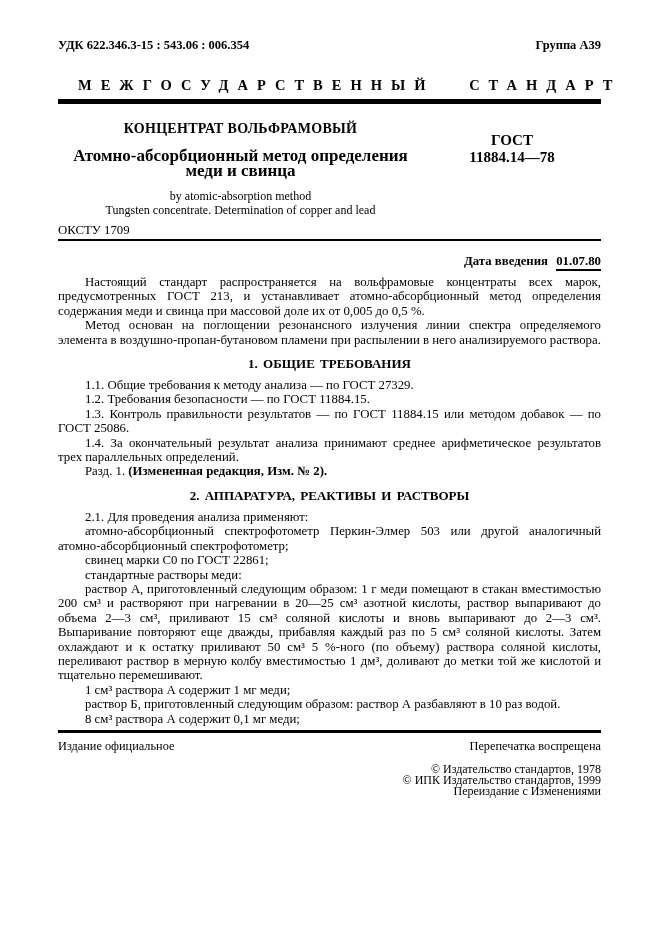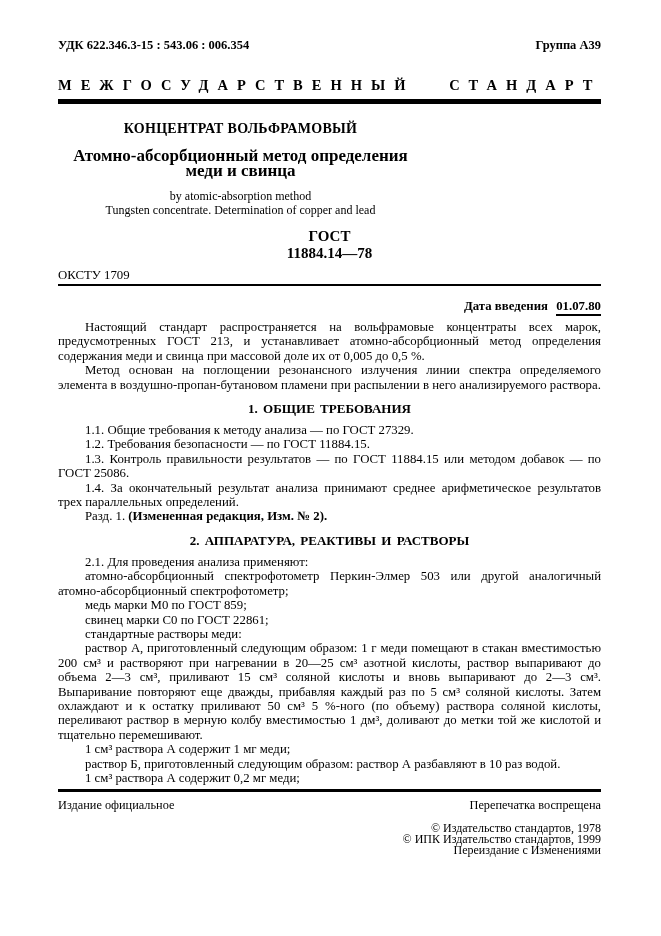--- a/index.html
+++ b/index.html
@@ -25,31 +25,31 @@
   
   .standard-type {
     margin-top: 25px;
     text-align: right;
     font-size: 14.5px;
     font-weight: bold;
     letter-spacing: 9px;
     word-spacing: 22px;
     white-space: nowrap;
     line-height: 17px;
+    margin-left: 20px;
   }
   .thick-bar {
     margin-top: 5px;
     height: 5px;
     background: #000000;
   }
   
   .title-row {
     display: flex;
     margin-top: 17px;
-    flex-direction: column;
   }
   .title-left {
     width: 365px;
     text-align: center;
   }
   .title-ru {
     font-size: 14px;
     font-weight: bold;
     line-height: 16px;
     letter-spacing: 0.3px;
@@ -185,27 +185,26 @@
     <p class="body ind">1.3. Контроль правильности результатов — по ГОСТ 11884.15 или методом добавок — по ГОСТ 25086.</p>
     <p class="body ind">1.4. За окончательный результат анализа принимают среднее арифметическое результатов трех параллельных определений.</p>
     <p class="body ind"><span>Разд. 1. </span><span class="bold">(Измененная редакция, Изм. № 2).</span></p>
   </div>
 
   <h2 class="sec">2. АППАРАТУРА, РЕАКТИВЫ И РАСТВОРЫ</h2>
 
   <div>
     <p class="body ind">2.1. Для проведения анализа применяют:</p>
     <p class="body ind">атомно-абсорбционный спектрофотометр Перкин-Элмер 503 или другой аналогичный атомно-абсорбционный спектрофотометр;</p>
-    <p class="body ind">медь марки М0 по ГОСТ 859;</p>
     <p class="body ind">свинец марки С0 по ГОСТ 22861;</p>
     <p class="body ind">стандартные растворы меди:</p>
     <p class="body ind">раствор А, приготовленный следующим образом: 1 г меди помещают в стакан вместимостью 200 см³ и растворяют при нагревании в 20—25 см³ азотной кислоты, раствор выпаривают до объема 2—3 см³, приливают 15 см³ соляной кислоты и вновь выпаривают до 2—3 см³. Выпаривание повторяют еще дважды, прибавляя каждый раз по 5 см³ соляной кислоты. Затем охлаждают и к остатку приливают 50 см³ 5 %-ного (по объему) раствора соляной кислоты, переливают раствор в мерную колбу вместимостью 1 дм³, доливают до метки той же кислотой и тщательно перемешивают.</p>
     <p class="body ind">1 см³ раствора А содержит 1 мг меди;</p>
     <p class="body ind">раствор Б, приготовленный следующим образом: раствор А разбавляют в 10 раз водой.</p>
-    <p class="body ind">1 см³ раствора А содержит 0,2 мг меди;</p>
+    <p class="body ind">8 см³ раствора А содержит 0,1 мг меди;</p>
   </div>
 
   <div class="footer-rule"></div>
 
   <div class="footer-row">
     <span>Издание официальное</span>
     <span>Перепечатка воспрещена</span>
   </div>
 
   <div class="copyright">

